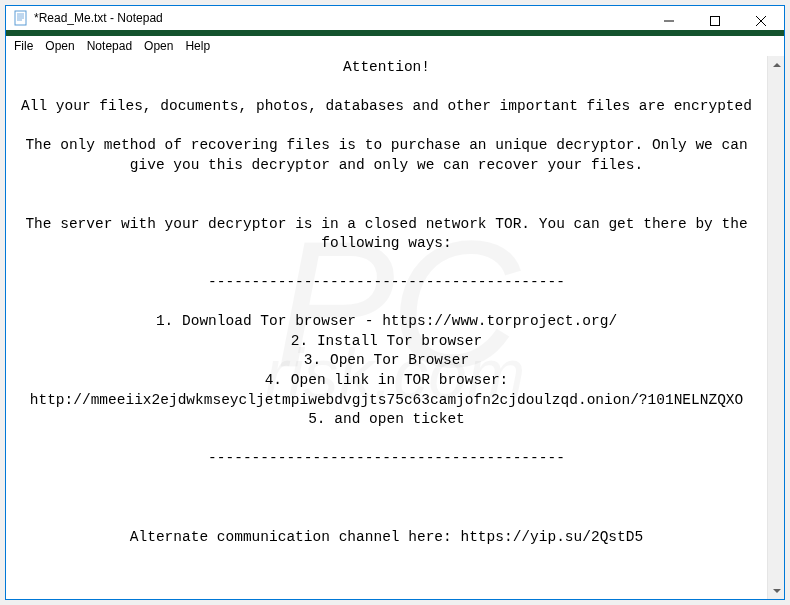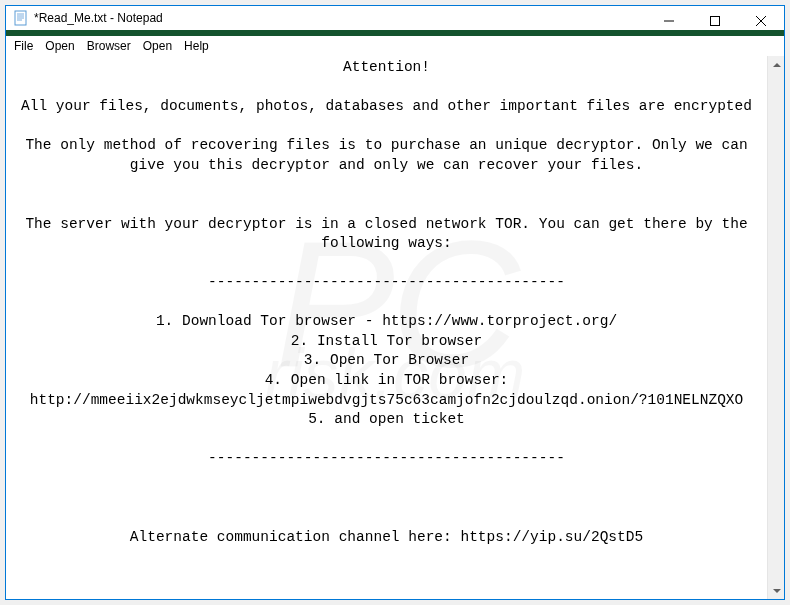--- a/index.html
+++ b/index.html
@@ -195,21 +195,21 @@
             <line x1="0" y1="0" x2="10" y2="10" stroke="#000" stroke-width="1"></line>
             <line x1="10" y1="0" x2="0" y2="10" stroke="#000" stroke-width="1"></line>
           </svg>
       </button>
     </div>
   </div>
 
   <div class="menubar">
     <span class="menu-item">File</span>
     <span class="menu-item">Open</span>
-    <span class="menu-item">Browser</span>
+    <span class="menu-item">Notepad</span>
     <span class="menu-item">Open</span>
     <span class="menu-item">Help</span>
   </div>
 
   <div class="content-wrapper">
     <div class="content">Attention!
 
 All your files, documents, photos, databases and other important files are encrypted
 
 The only method of recovering files is to purchase an unique decryptor. Only we can give you this decryptor and only we can recover your files.

